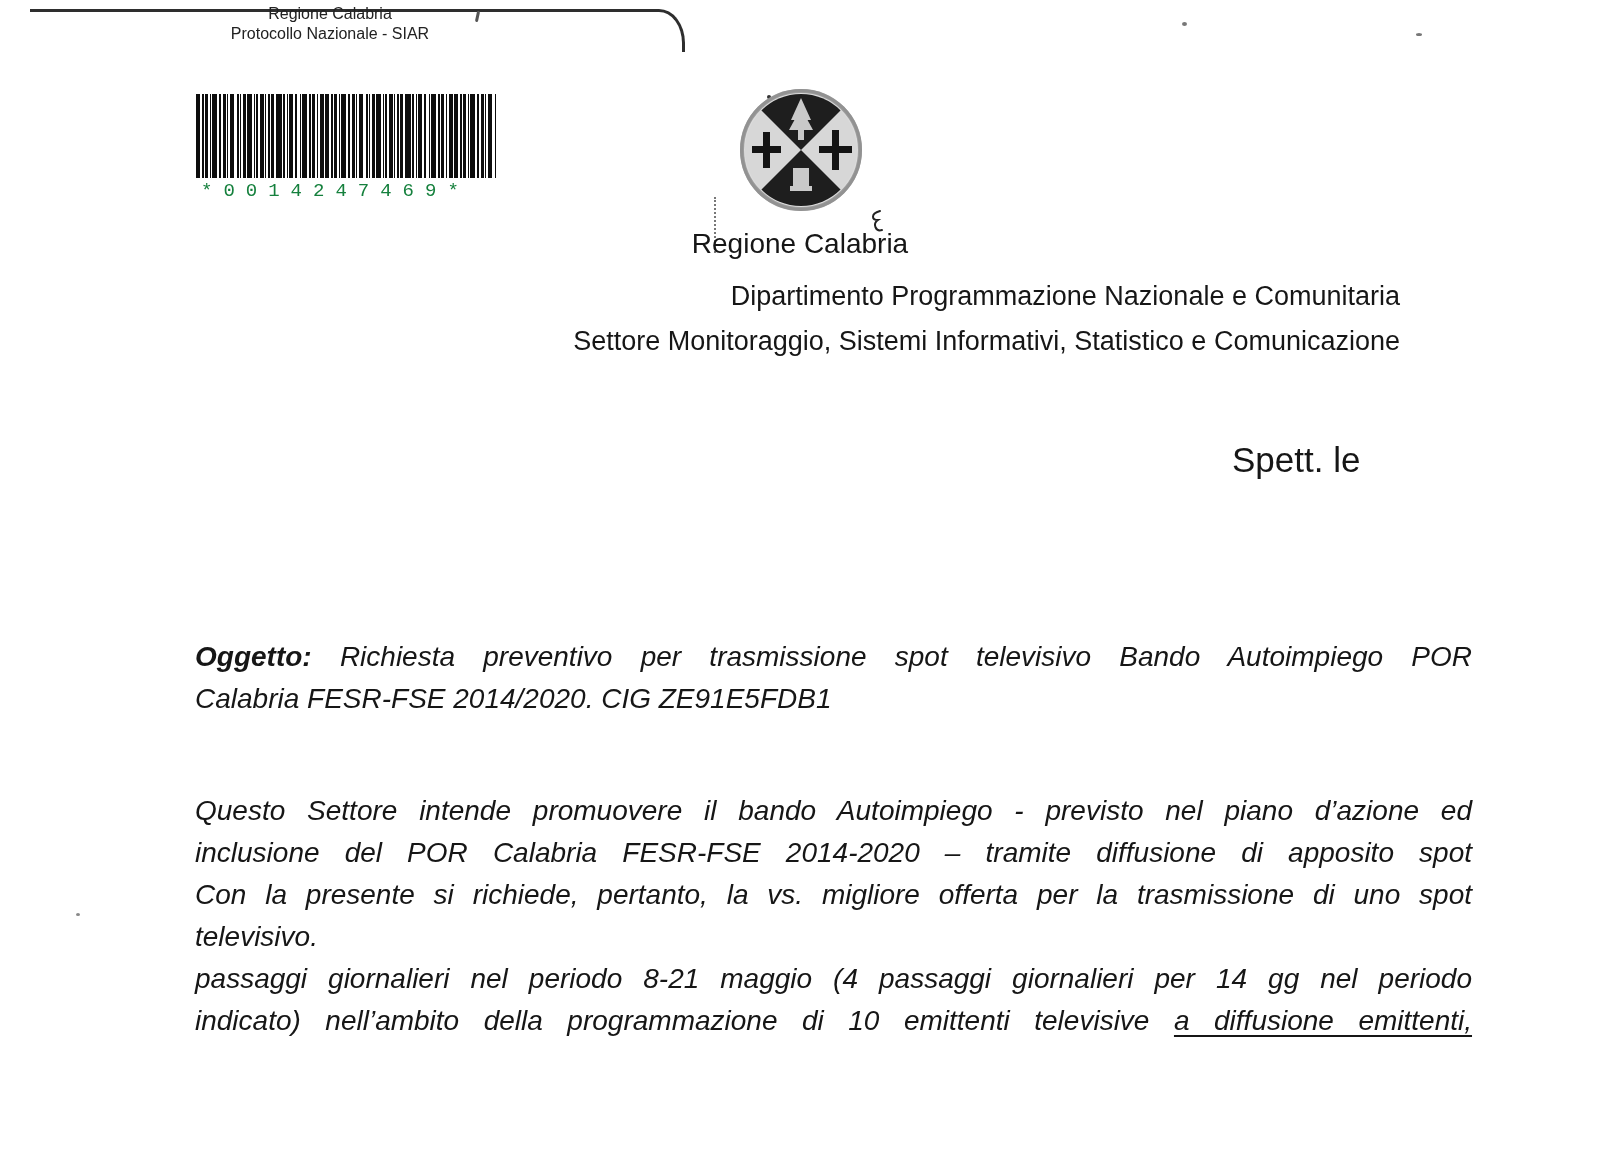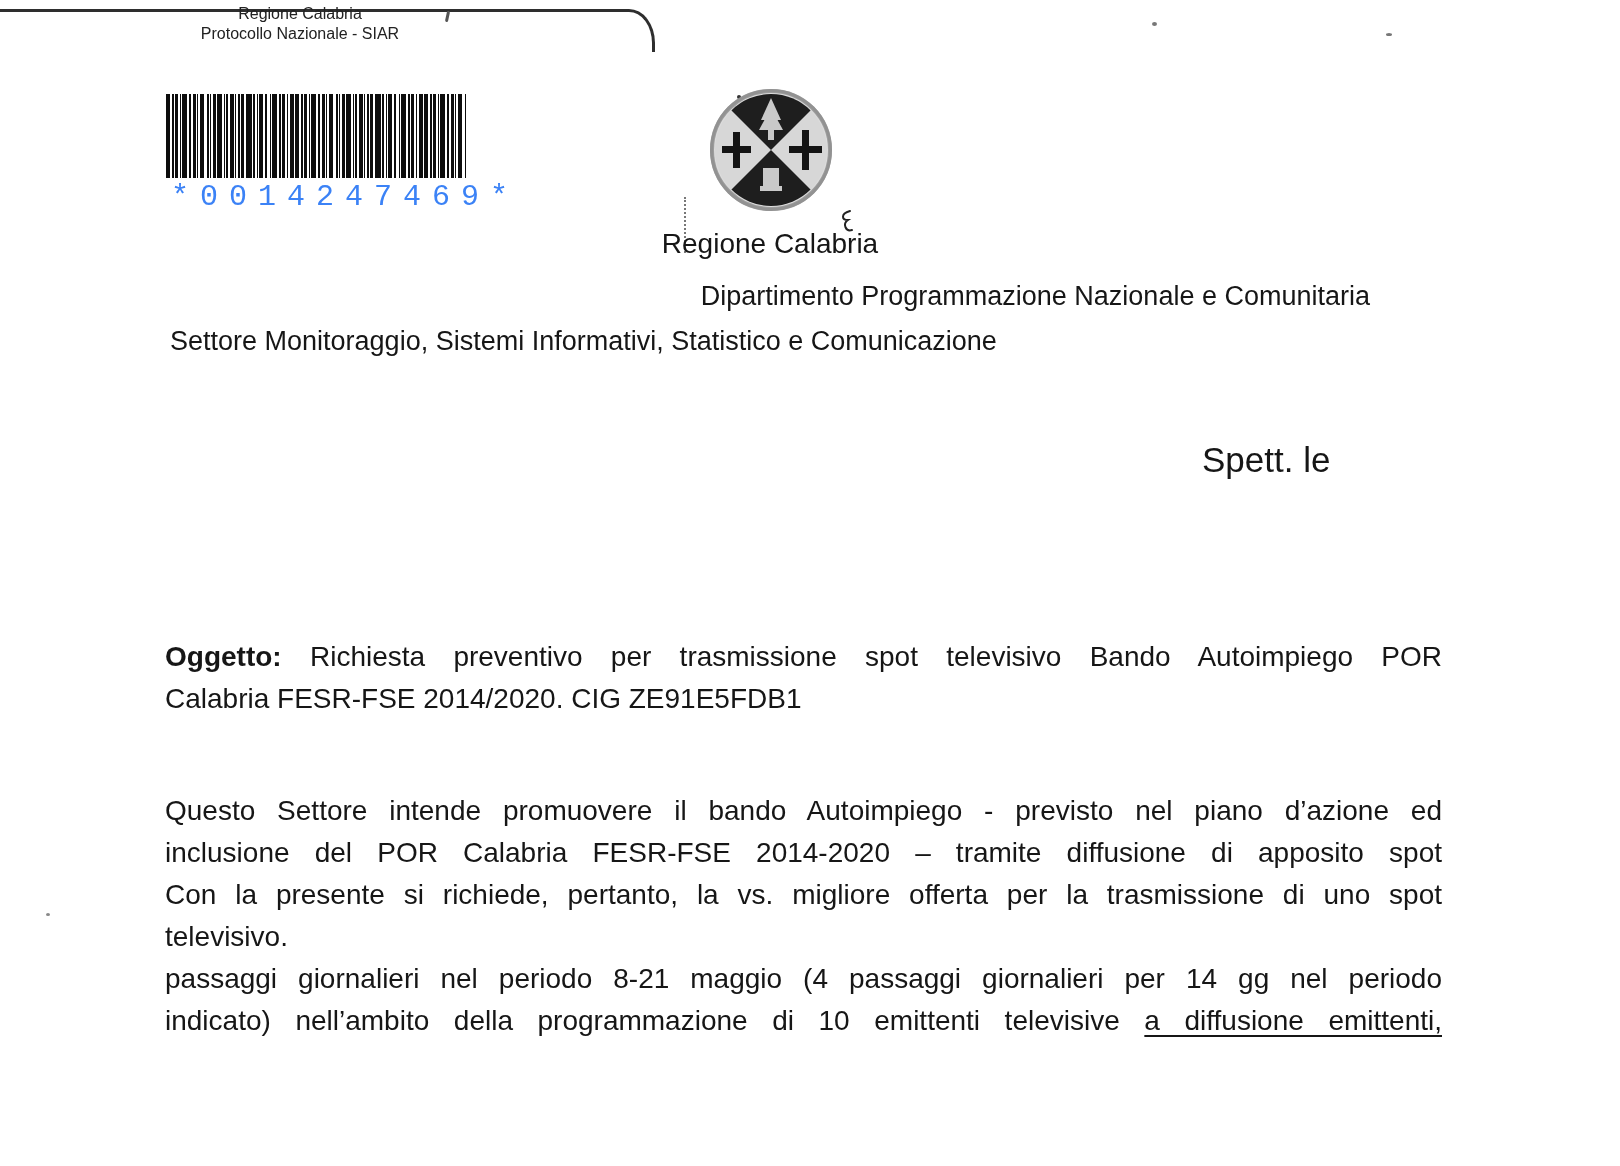--- a/index.html
+++ b/index.html
@@ -3,20 +3,21 @@
 <meta charset="utf-8">
 <style>
   html,body{margin:0;padding:0;background:#ffffff;}
   .page{
     position:relative;
     width:1449px;height:1166px;
     background:#ffffff;
     font-family:"Liberation Sans", sans-serif;
     color:#161616;
     overflow:hidden;
+    margin-left:30px;
   }
   .abs{position:absolute;}
   .b{font-weight:bold;}
 
   
   .topline{
     left:0;top:9px;width:652px;height:40px;
     border-top:3px solid #2e2e2e;
     border-right:3px solid #2e2e2e;
     border-top-right-radius:26px 34px;
@@ -26,40 +27,40 @@
     left:100px;top:4px;width:400px;
     text-align:center;
     font-size:16px;line-height:20px;
     color:#222;
   }
 
   .barcode{left:166px;top:94px;width:300px;}
   .bars{display:block;width:300px;height:84px;}
   .bcd{
     font-family:"Liberation Mono", monospace;
-    font-size:30px;letter-spacing:11px;
+    font-size:19px;letter-spacing:11px;
     white-space:nowrap;
     margin-top:2px;padding-left:5px;
-    color:#3b82f6;
+    color:#15803d;
   }
 
   .logo{left:707px;top:86px;width:128px;height:128px;}
   .squiggle{left:836px;top:208px;}
   .dots{left:684px;top:197px;height:56px;width:0;border-left:2px dotted #777;}
 
   .org {left:170px;top:228px;width:1200px;text-align:center;font-size:28px;}
   .dept{left:170px;top:281px;width:1200px;text-align:right;font-size:27px;}
-  .sect{left:170px;top:326px;width:1200px;text-align:left;font-size:27px;}
+  .sect{left:170px;top:326px;width:1200px;text-align:right;font-size:27px;}
 
   .spett{left:1202px;top:440px;font-size:35px;}
 
   .textblock{left:165px;width:1277px;}
   .subjectblock{top:636px;}
   .bodyblock{top:790px;}
-  .line{font-size:28px;line-height:42px;}
+  .line{font-size:28px;line-height:42px;font-style:italic;}
   .just{text-align:justify;text-align-last:justify;text-justify:inter-word;}
   .u{text-decoration:underline;text-underline-offset:5px;text-decoration-thickness:2px;}
 
   .speck{position:absolute;background:#777;border-radius:50%;}
   .s1{left:1152px;top:22px;width:5px;height:4px;}
   .s2{left:1386px;top:33px;width:6px;height:3px;}
   .s3{left:46px;top:913px;width:4px;height:3px;background:#888;}
   .s4{left:737px;top:95px;width:4px;height:4px;background:#333;}
   .s5{left:446px;top:11px;width:3px;height:11px;border-radius:2px;background:#555;transform:rotate(12deg);}
 </style>

